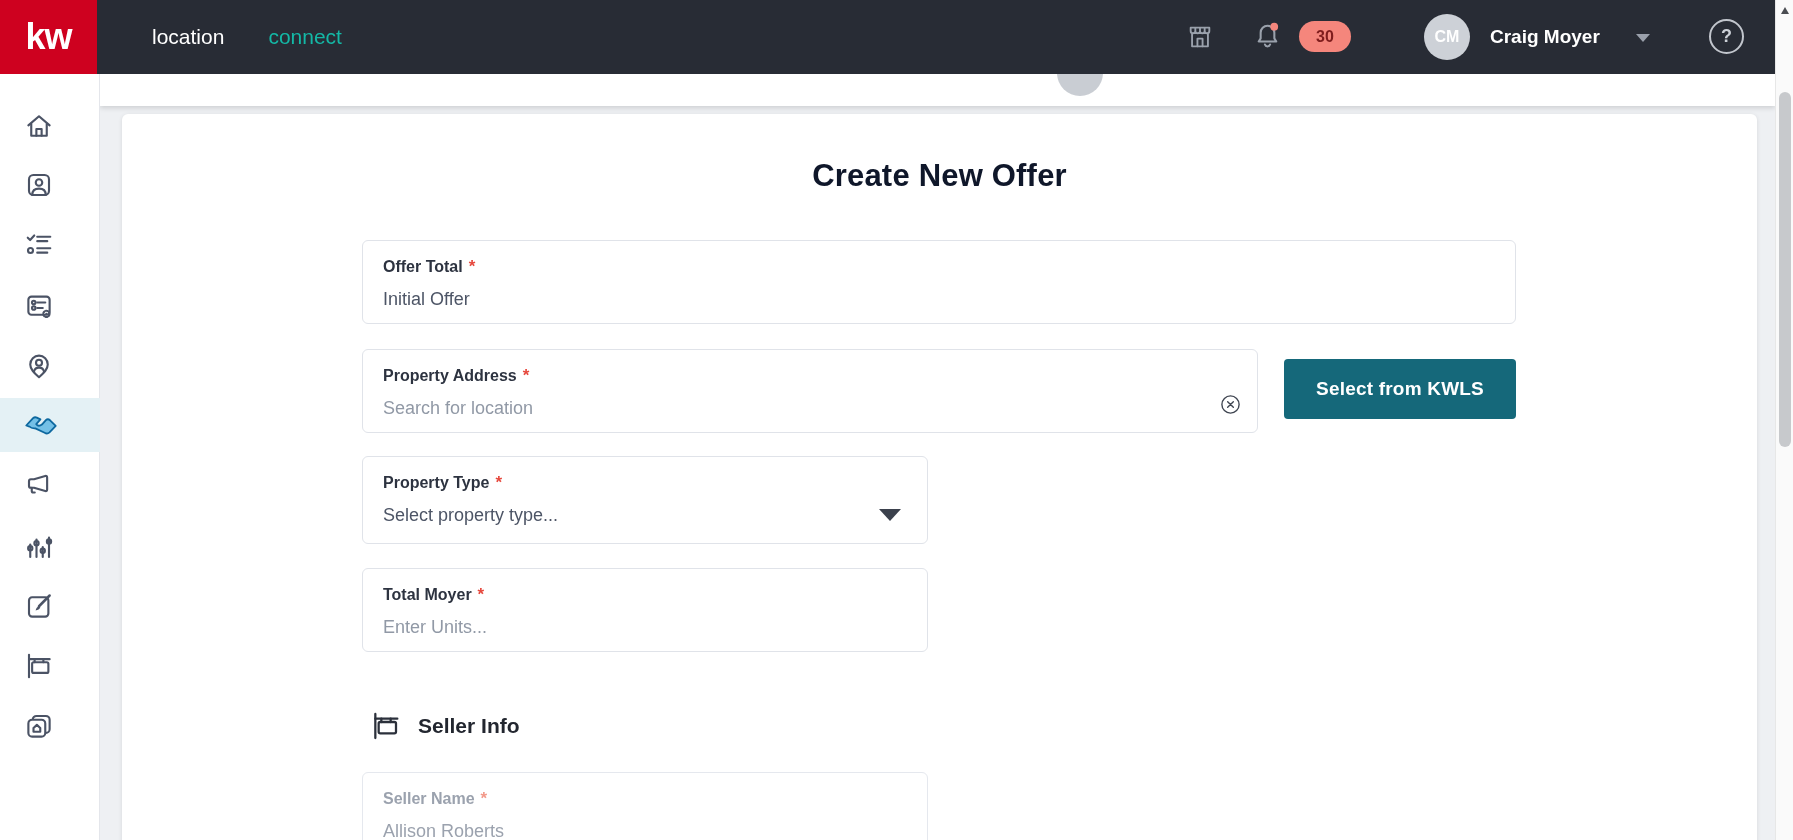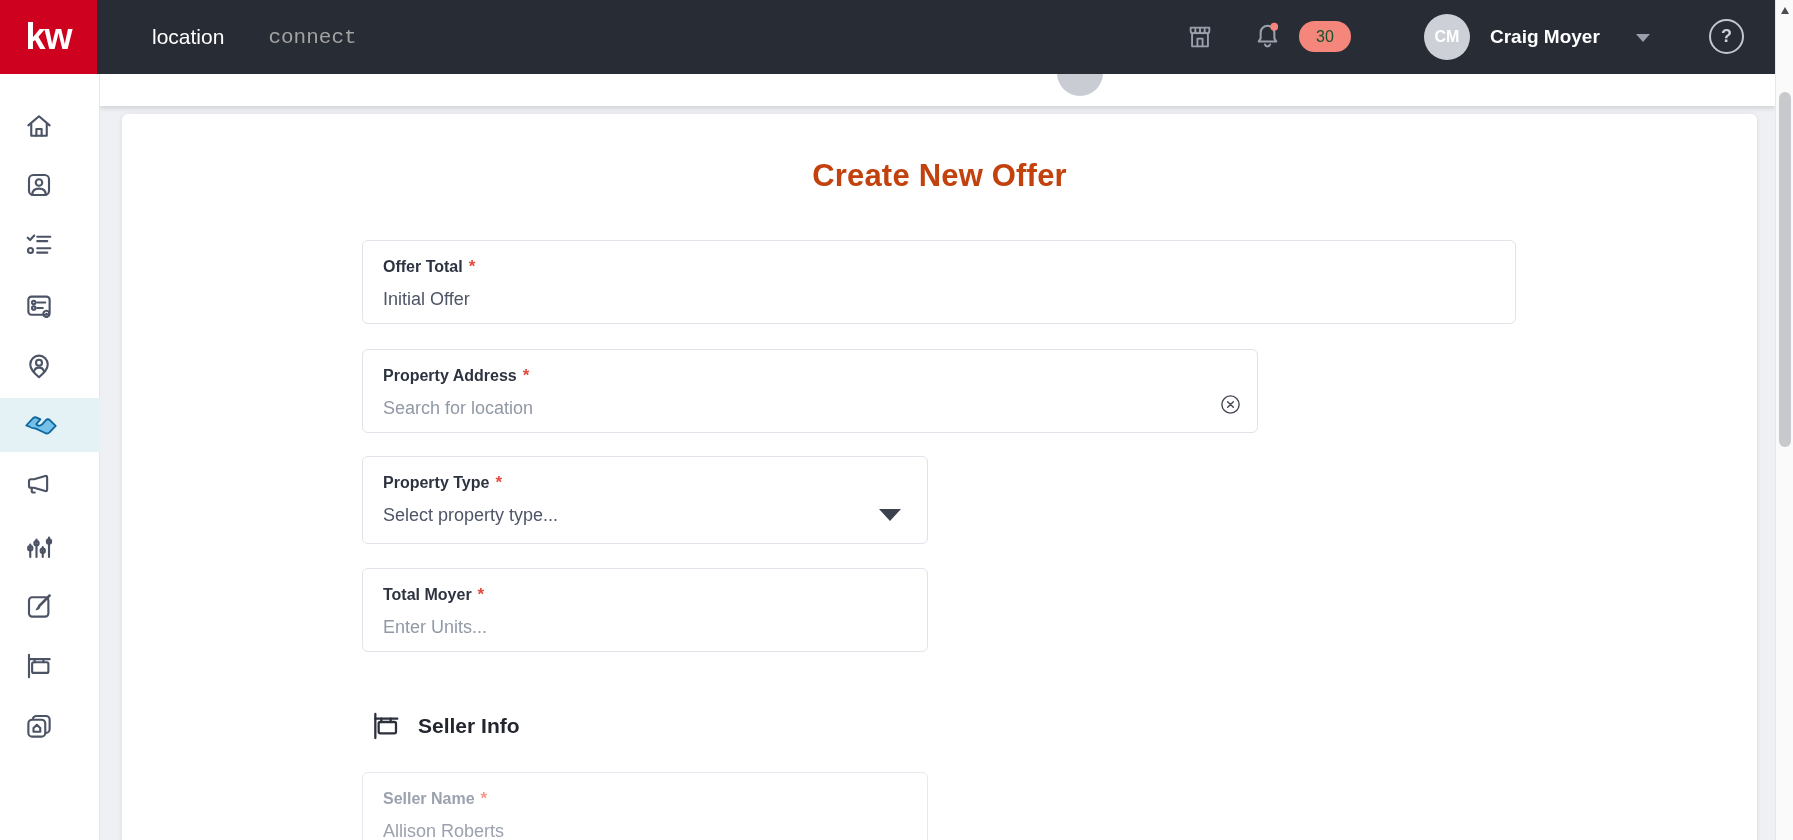--- a/index.html
+++ b/index.html
@@ -6,24 +6,24 @@
   body { font-family:"Liberation Sans", sans-serif; background:#eef0f3; }
   .page { position:relative; width:1793px; height:840px; background:#eef0f3; overflow:hidden; }
 
   
   .topbar { position:absolute; left:0; top:0; width:1775px; height:74px; background:#282c35; z-index:30; }
   .logo { position:absolute; left:0; top:0; width:97px; height:74px; background:#ce011f; color:#fff;
           display:flex; align-items:center; justify-content:center; font-size:36px; font-weight:bold; letter-spacing:-1px; }
   .nav { position:absolute; left:152px; top:0; height:74px; display:flex; align-items:center; gap:44px; font-size:21px; }
   .nav-link { cursor:pointer; }
   .nav-link.active { color:#ffffff; }
-  .nav-link.inactive { color:#a3a3a3;font-family:Liberation Mono, monospace; }
+  .nav-link.inactive { color:#14b8a6; }
   .tb-icon { position:absolute; cursor:pointer; }
   .badge { position:absolute; left:1299px; top:21px; width:52px; height:31px; background:#f5867c; border-radius:16px;
-           display:flex; align-items:center; justify-content:center; color:#14532d; font-size:16px; font-weight:normal; }
+           display:flex; align-items:center; justify-content:center; color:#7f1d1d; font-size:16px; font-weight:bold; }
   .avatar { position:absolute; left:1424px; top:14px; width:46px; height:46px; border-radius:50%; background:#cdd1d7;
             display:flex; align-items:center; justify-content:center; color:#fff; font-size:16px; font-weight:bold; }
   .username { position:absolute; left:1490px; top:0; height:74px; display:flex; align-items:center;
               color:#fff; font-size:19px; font-weight:bold; cursor:pointer; }
   .caret { position:absolute; left:1636px; top:34px; width:0; height:0;
            border-left:7px solid transparent; border-right:7px solid transparent; border-top:8px solid #9aa0ab; }
   .help { position:absolute; left:1709px; top:19px; width:35px; height:35px; border-radius:50%;
           border:2.5px solid #c2c6cd; color:#cdd1d8; display:flex; align-items:center; justify-content:center;
           font-size:18px; font-weight:bold; cursor:pointer; }
 
@@ -36,21 +36,21 @@
 
   
   .header-strip { position:absolute; left:100px; top:74px; width:1675px; height:32px; background:#fff;
                   box-shadow:0 2px 5px rgba(0,0,0,0.14); overflow:hidden; z-index:10; }
   .strip-circle { position:absolute; left:957px; top:-24px; width:46px; height:46px; border-radius:50%; background:#c9cdd3; }
 
   .card { position:absolute; left:122px; top:114px; width:1635px; height:760px; background:#fff;
           box-shadow:0 1px 4px rgba(0,0,0,0.10); border-radius:6px 6px 0 0; z-index:5; }
 
   .page-title { position:absolute; left:0; top:44px; width:1635px; text-align:center;
-                font-size:31px; font-weight:bold; color:#c2410c; letter-spacing:.2px; }
+                font-size:31px; font-weight:bold; color:#0f172a; letter-spacing:.2px; }
 
   .fbox { position:absolute; background:#fff; border:1px solid #e0e3e9; border-radius:6px; cursor:text; }
   .fbox .flabel { position:absolute; left:20px; top:16px; font-size:16px; font-weight:bold; color:#2d3340; }
   .fbox .fvalue { position:absolute; left:20px; top:48px; font-size:18px; color:#4d5566; }
   .fvalue.ph { color:#9199a6; }
   .req { color:#e6483d; margin-left:6px; font-size:17px; }
   .fbox.disabled { border-color:#e5e8ee; cursor:default; }
   .fbox.disabled .flabel { color:#9ba2ae; }
   .fbox.disabled .req { color:#f2998a; }
   .fbox.disabled .fvalue { color:#c5cad2; }
@@ -235,20 +235,21 @@
       <div class="flabel"><span>Property Address</span><span class="req">*</span></div>
       <div class="fvalue ph">Search for location</div>
       <span class="clear-icon">
         <svg width="21" height="21" viewBox="0 0 20 20" fill="none" stroke="#3e4450" stroke-width="1.3" stroke-linecap="round">
           <circle cx="10" cy="10" r="8.2"></circle>
             <path d="M7.3 7.3 L12.7 12.7 M12.7 7.3 L7.3 12.7"></path>
         </svg>
       </span>
     </div>
 
+    <button class="kwls-btn">Select from KWLS</button>
 
     <div class="fbox box-prop-type">
       <div class="flabel"><span>Property Type</span><span class="req">*</span></div>
       <div class="fvalue">Select property type...</div>
       <span class="dd-arrow"></span>
     </div>
 
 
     <div class="fbox box-total-units">
       <div class="flabel"><span>Total Moyer</span><span class="req">*</span></div>

